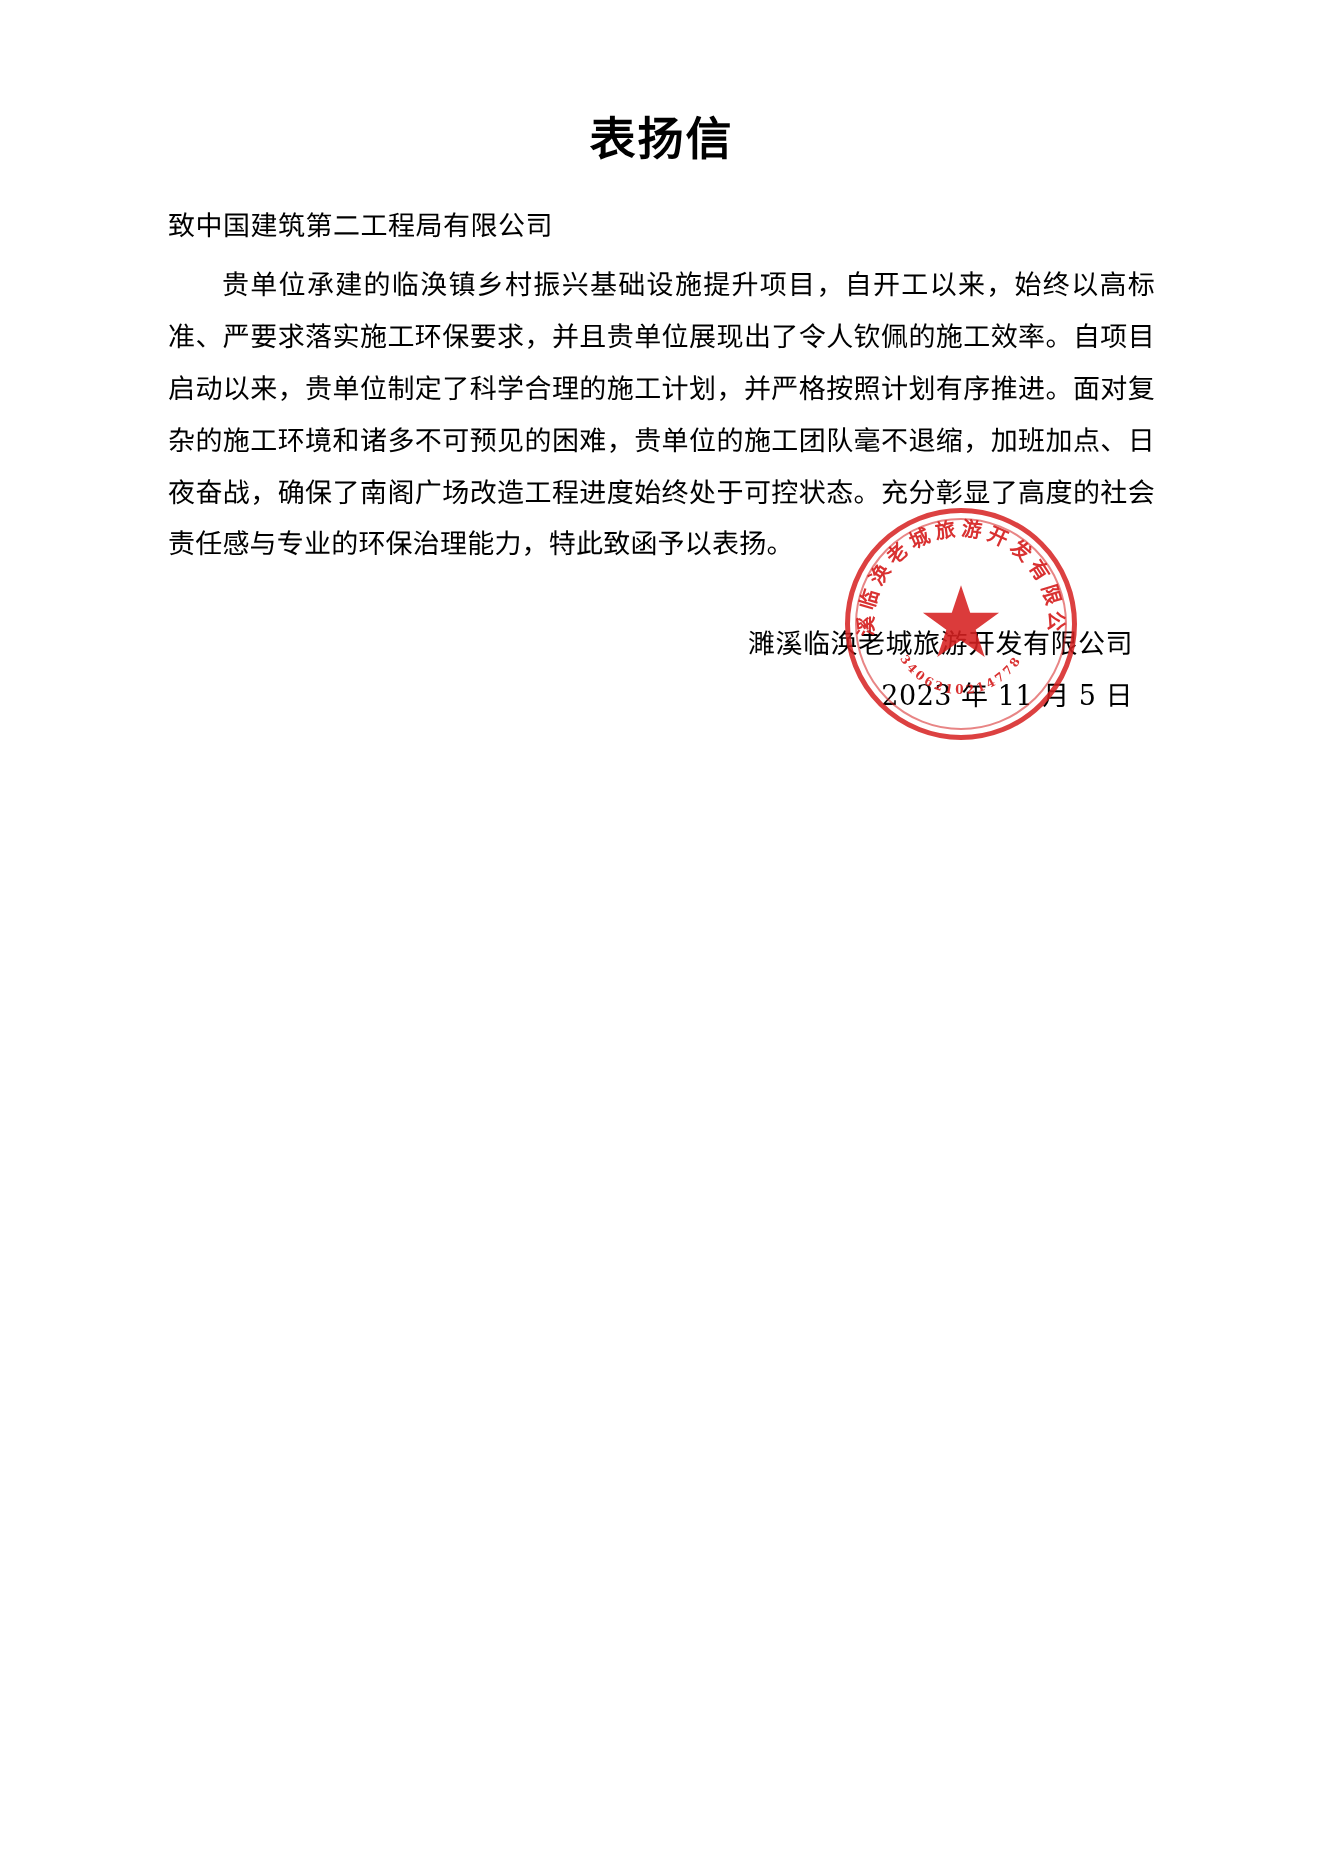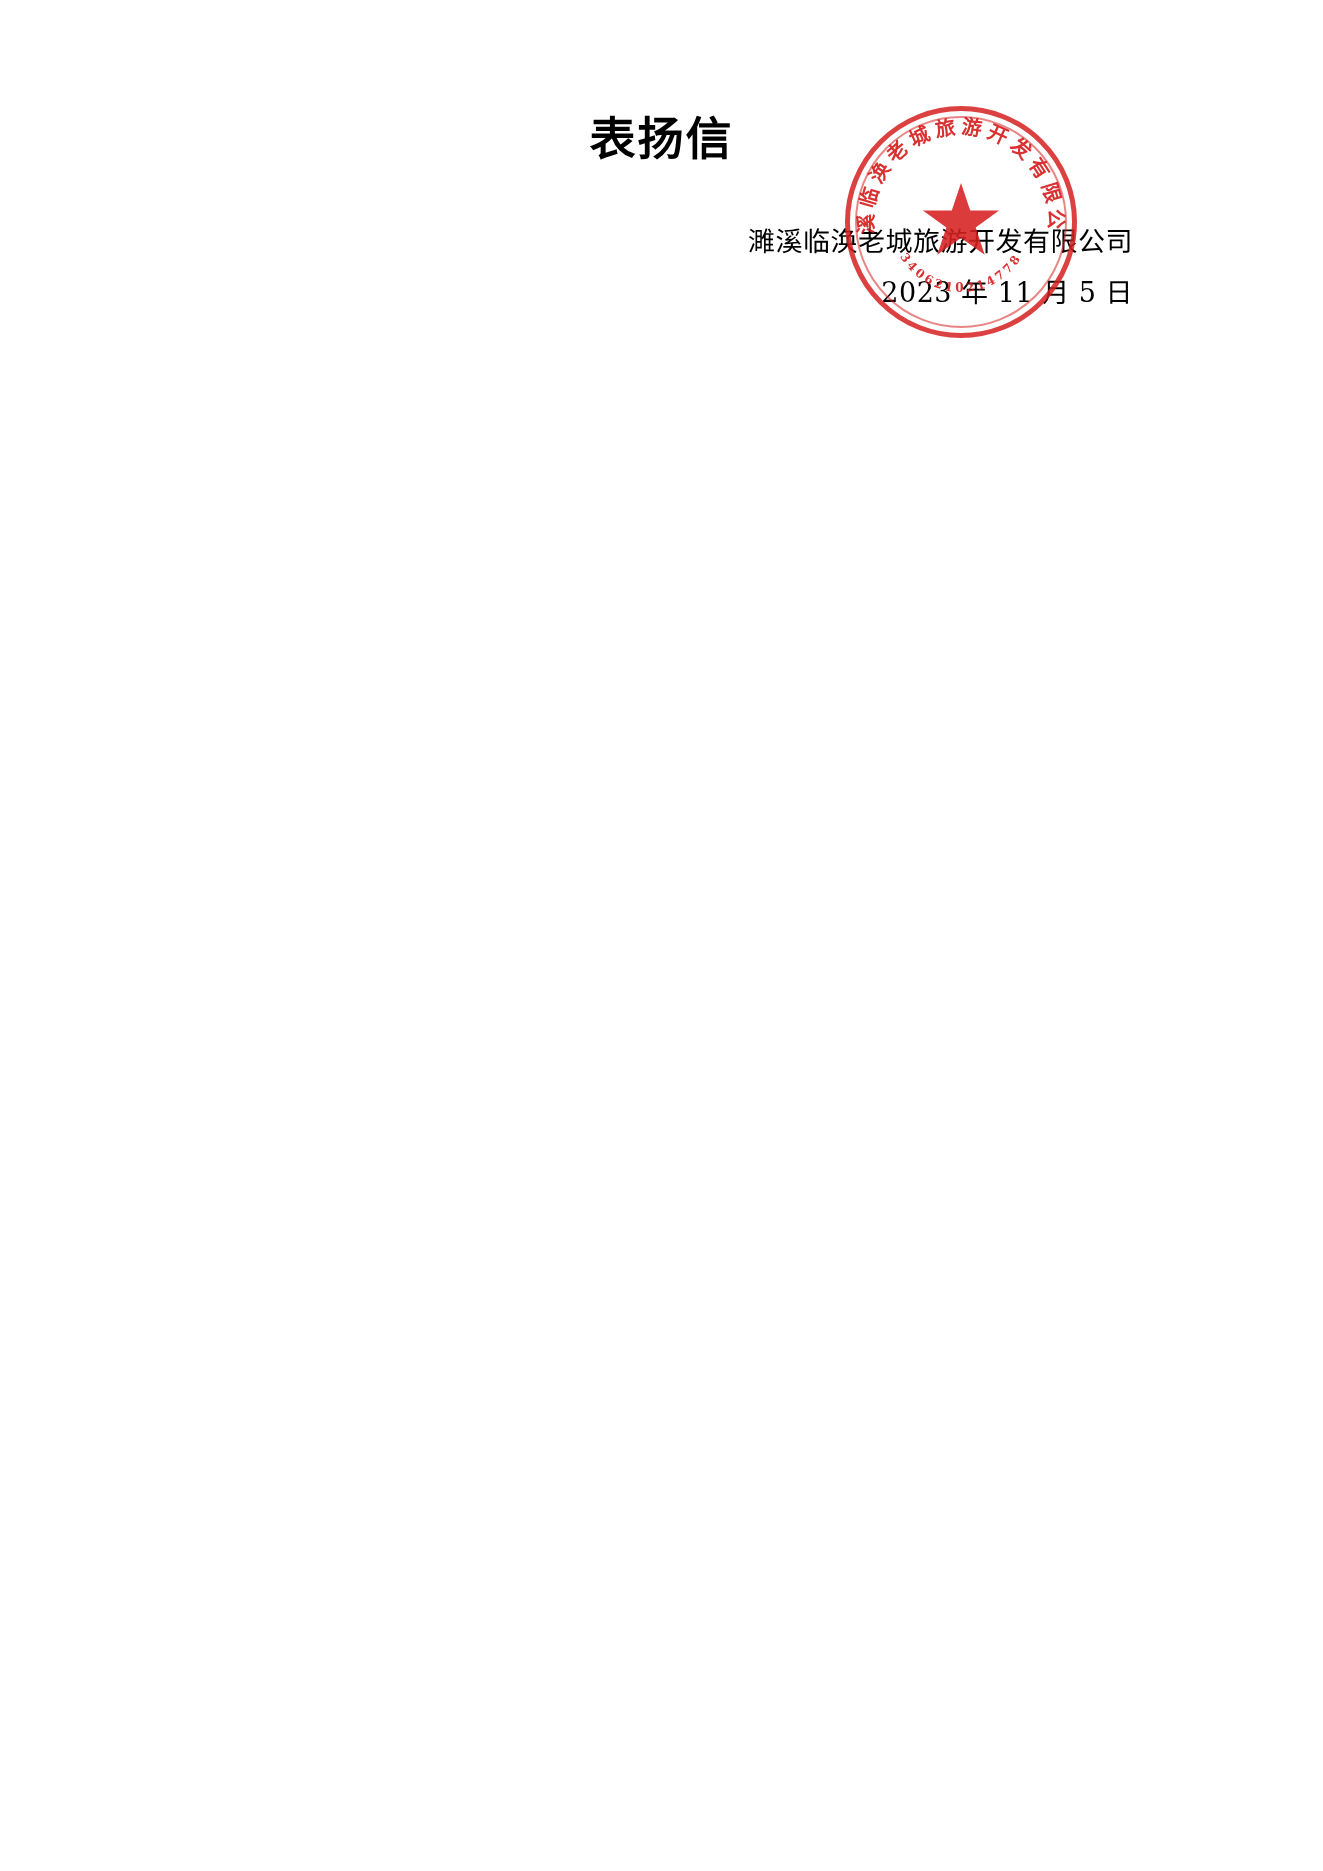--- a/index.html
+++ b/index.html
@@ -114,21 +114,23 @@
     letter-spacing: 3px;
   }
 </style>
 </head>
 <body>
 
 <div class="page">
 
   <div class="doc-title">表扬信</div>
 
+  <div class="salutation">致中国建筑第二工程局有限公司</div>
 
+  <p class="para">贵单位承建的临涣镇乡村振兴基础设施提升项目，自开工以来，始终以高标准、严要求落实施工环保要求，并且贵单位展现出了令人钦佩的施工效率。自项目启动以来，贵单位制定了科学合理的施工计划，并严格按照计划有序推进。面对复杂的施工环境和诸多不可预见的困难，贵单位的施工团队毫不退缩，加班加点、日夜奋战，确保了南阁广场改造工程进度始终处于可控状态。充分彰显了高度的社会责任感与专业的环保治理能力，特此致函予以表扬。</p>
 
   <div class="signature-block">
 
     <div class="seal">
       <div class="ring"></div>
       <div class="ring-inner"></div>
       <div class="star"></div>
       <svg viewBox="0 0 232 232">
         <defs>
           <path id="topArc" d="M 28 116 A 88 88 0 0 1 204 116"></path>

